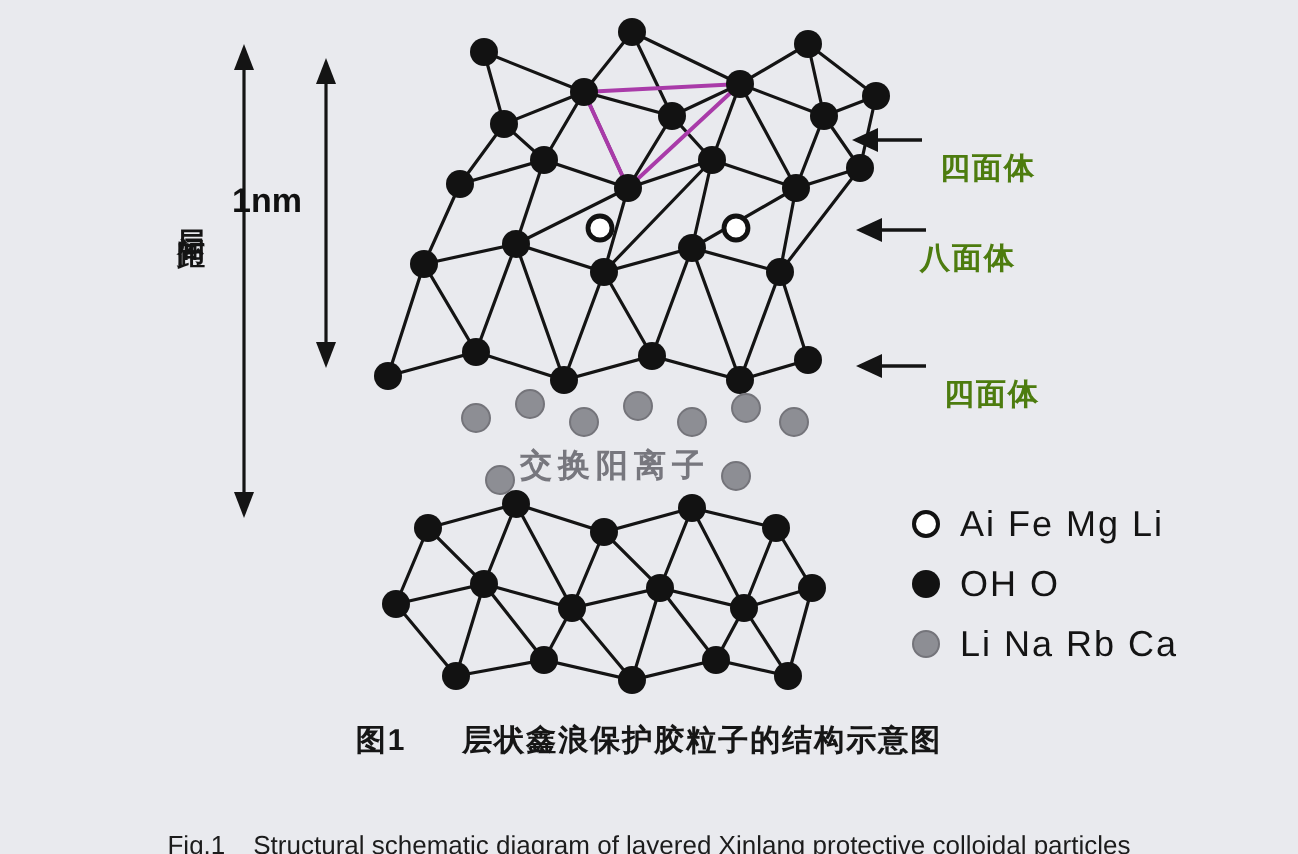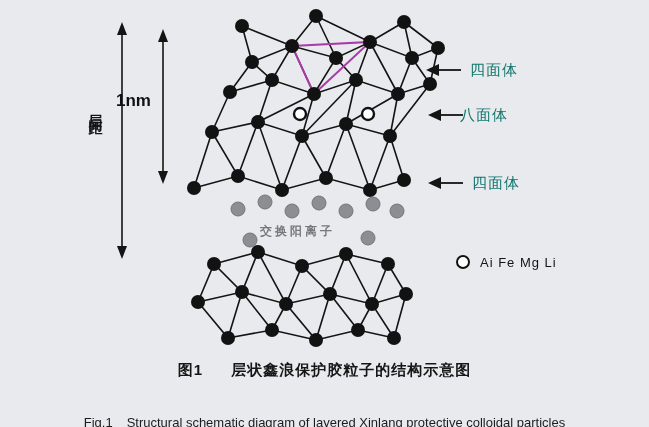--- a/index.html
+++ b/index.html
@@ -11,62 +11,63 @@
     height: 427px;
     background: #e9eaee;
     overflow: hidden;
     color: #1c1c1c;
   }
   .abs { position: absolute; }
   svg.diagram { left: 0; top: 0; }
 
   .label-cn {
     font-size: 15px;
-    font-weight: 400;
+    font-weight: 700;
     line-height: 18px;
     letter-spacing: 1px;
-    color: #0f766e;
+    color: #4d7c0f;
     white-space: nowrap;
+    margin-top: 15px;
   }
   .label-vertical {
     writing-mode: vertical-rl;
     text-orientation: upright;
     font-size: 14px;
     font-weight: 600;
     letter-spacing: 4px;
     color: #141414;
   }
   .label-1nm {
     width: 40px;
     text-align: left;
     font-size: 17px;
     font-weight: 700;
     color: #111;
   }
   .label-exchange {
-    font-size: 12px;
+    font-size: 16px;
     font-weight: 700;
     letter-spacing: 3px;
     color: #77777e;
     white-space: nowrap;
   }
 
   .legend { display: flex; flex-direction: column; gap: 10px; }
   .legend-row { display: flex; align-items: center; height: 20px; }
   .legend-row .dot {
     display: inline-block;
     width: 14px; height: 14px;
     border-radius: 50%;
     margin-right: 10px;
     flex: 0 0 auto;
   }
   .dot.open  { background: #ffffff; border: 2.5px solid #121212; }
   .dot.solid { background: #121212; }
   .dot.gray  { background: #8d8e94; border: 1px solid #74747a; }
-  .legend-row .legend-label { font-size: 13px; letter-spacing: 1px; color: #141414; }
+  .legend-row .legend-label { font-size: 18px; letter-spacing: 1px; color: #141414; }
 
   .caption { width: 100%; text-align: center; white-space: nowrap; }
   .caption-zh { font-size: 15px; font-weight: 700; color: #161616; letter-spacing: 1px; }
   .caption-en { font-size: 13px; font-weight: 400; color: #1c1c1c; margin-top: 21px; }
   .capgap-wide  { display: inline-block; width: 28px; }
   .capgap-small { display: inline-block; width: 14px; }
 </style>
 </head>
 <body>
 
@@ -188,20 +189,28 @@
 
   <div class="abs label-cn" style="left:472px; top:174px;">四面体</div>
 
   <div class="abs label-exchange" style="left:260px; top:223px;">交换阳离子</div>
 
   <div class="abs legend" style="left:456px; top:252px;">
     <div class="legend-row">
       <span class="dot open"></span>
       <span class="legend-label">Ai Fe Mg Li</span>
     </div>
+    <div class="legend-row">
+      <span class="dot solid"></span>
+      <span class="legend-label">OH O</span>
+    </div>
+    <div class="legend-row">
+      <span class="dot gray"></span>
+      <span class="legend-label">Li Na Rb Ca</span>
+    </div>
   </div>
 
   <div class="abs caption caption-zh" style="top:361px; left:0;">
     <span>图1</span><span class="capgap-wide"></span><span>层状鑫浪保护胶粒子的结构示意图</span>
   </div>
   <div class="abs caption caption-en" style="top:394px; left:0;">
     <span>Fig.1</span><span class="capgap-small"></span><span>Structural schematic diagram of layered Xinlang protective colloidal particles</span>
   </div>
 
 </div>

